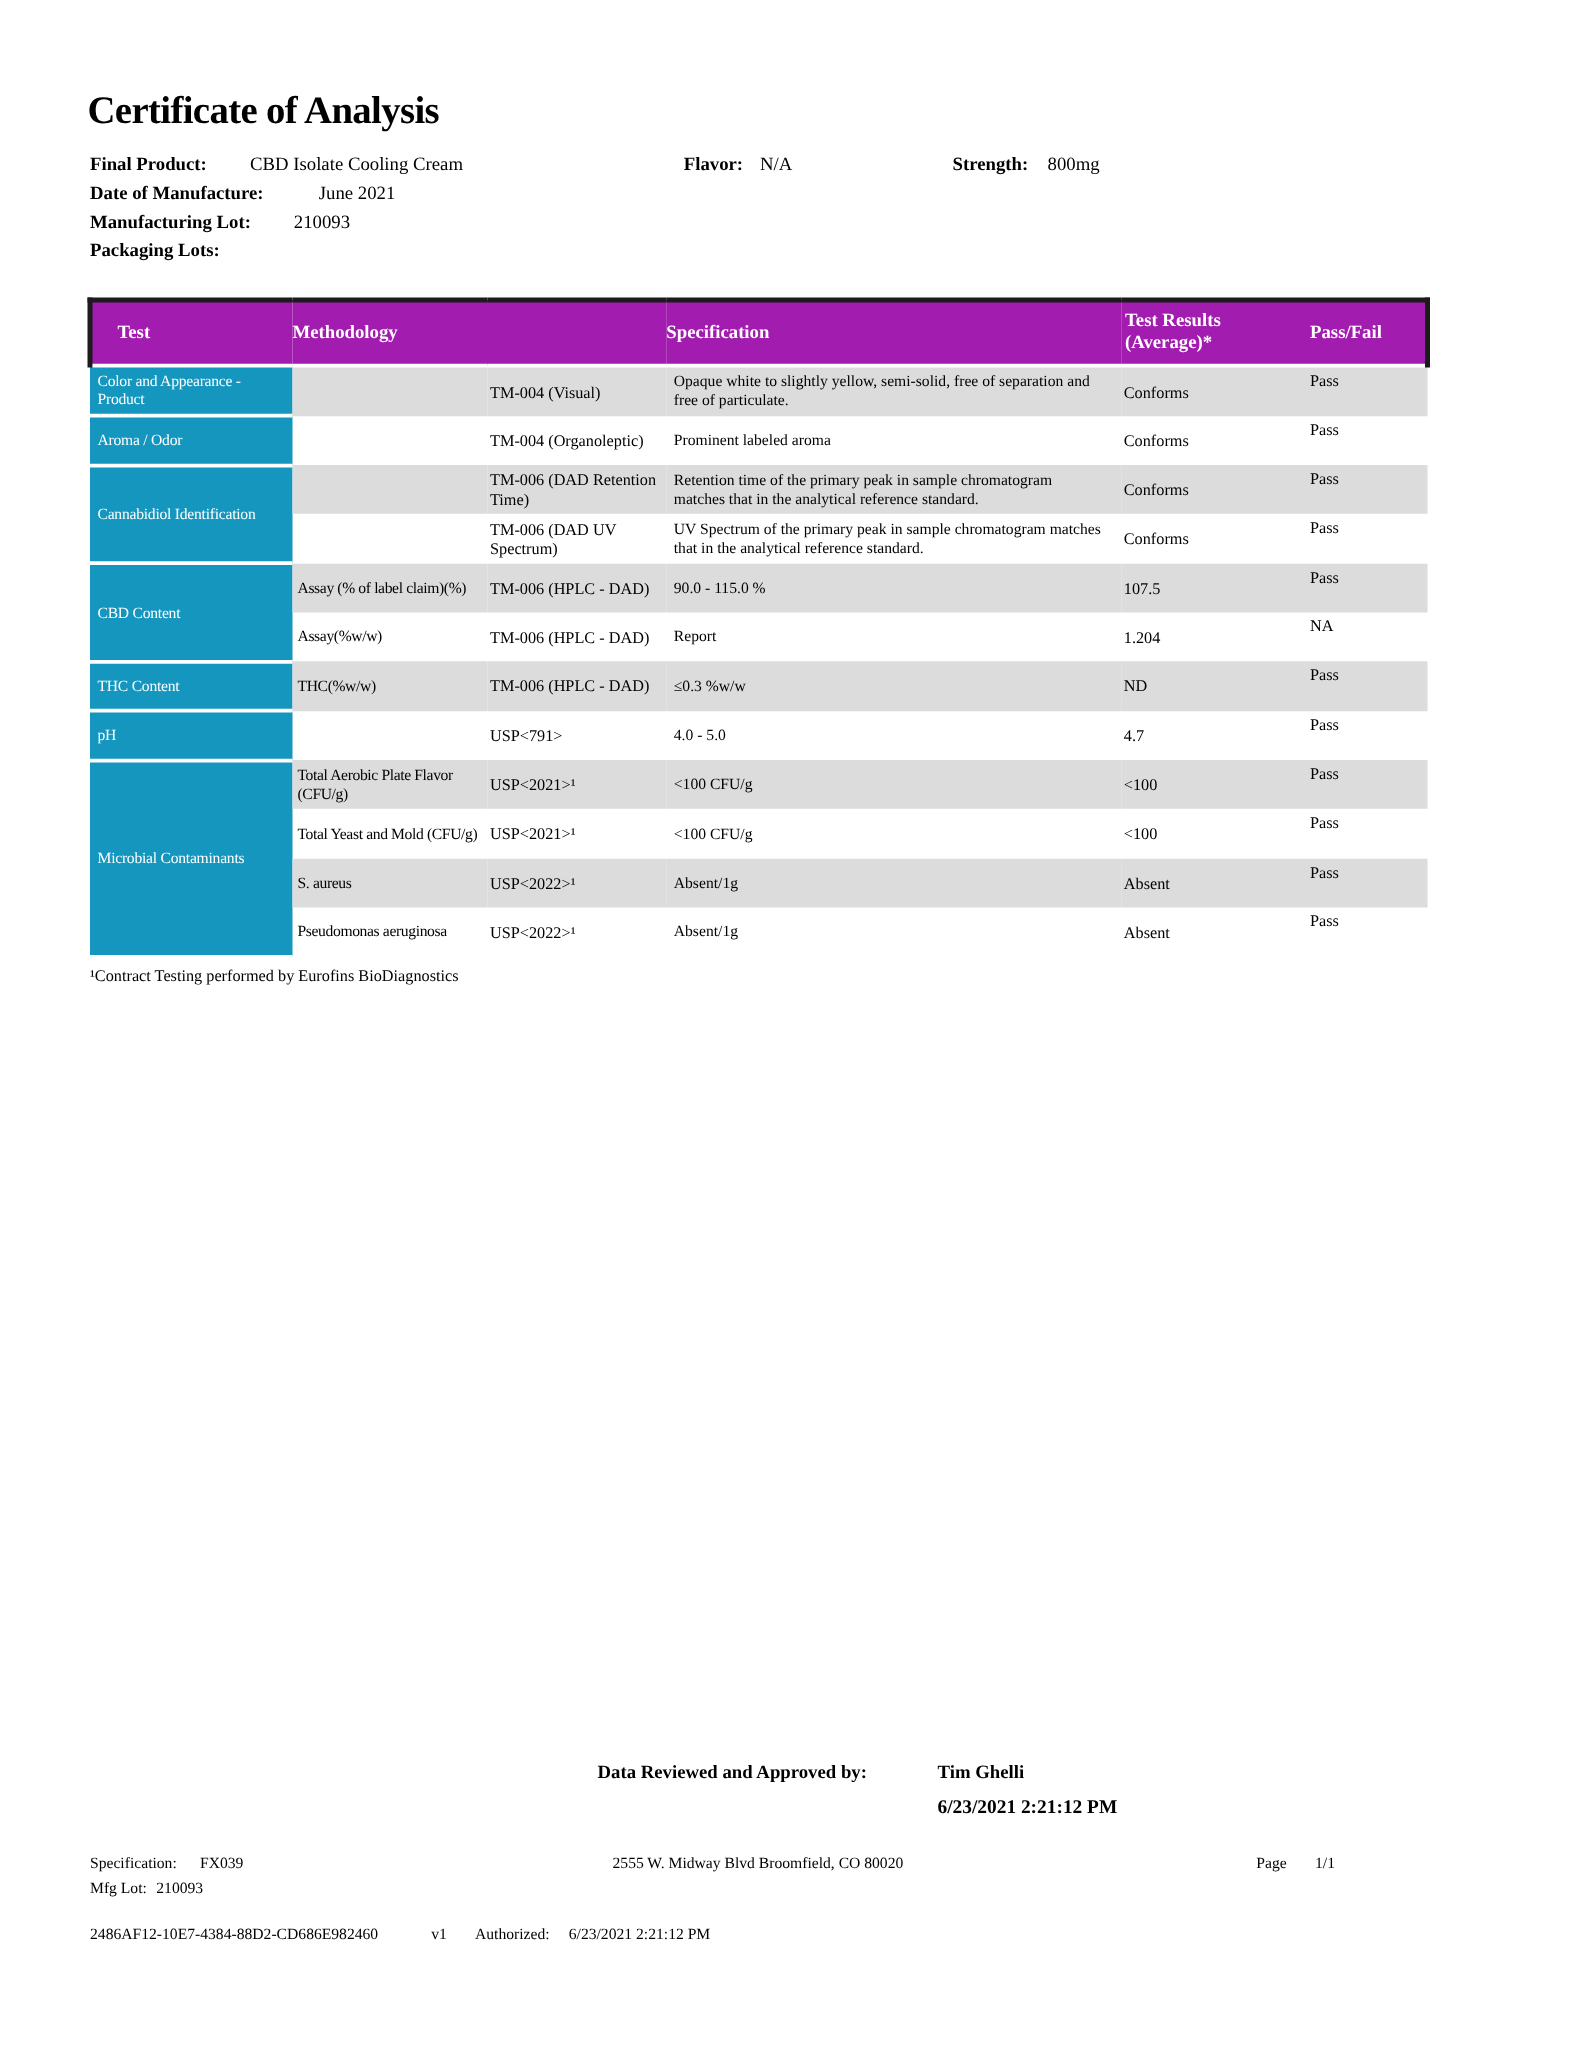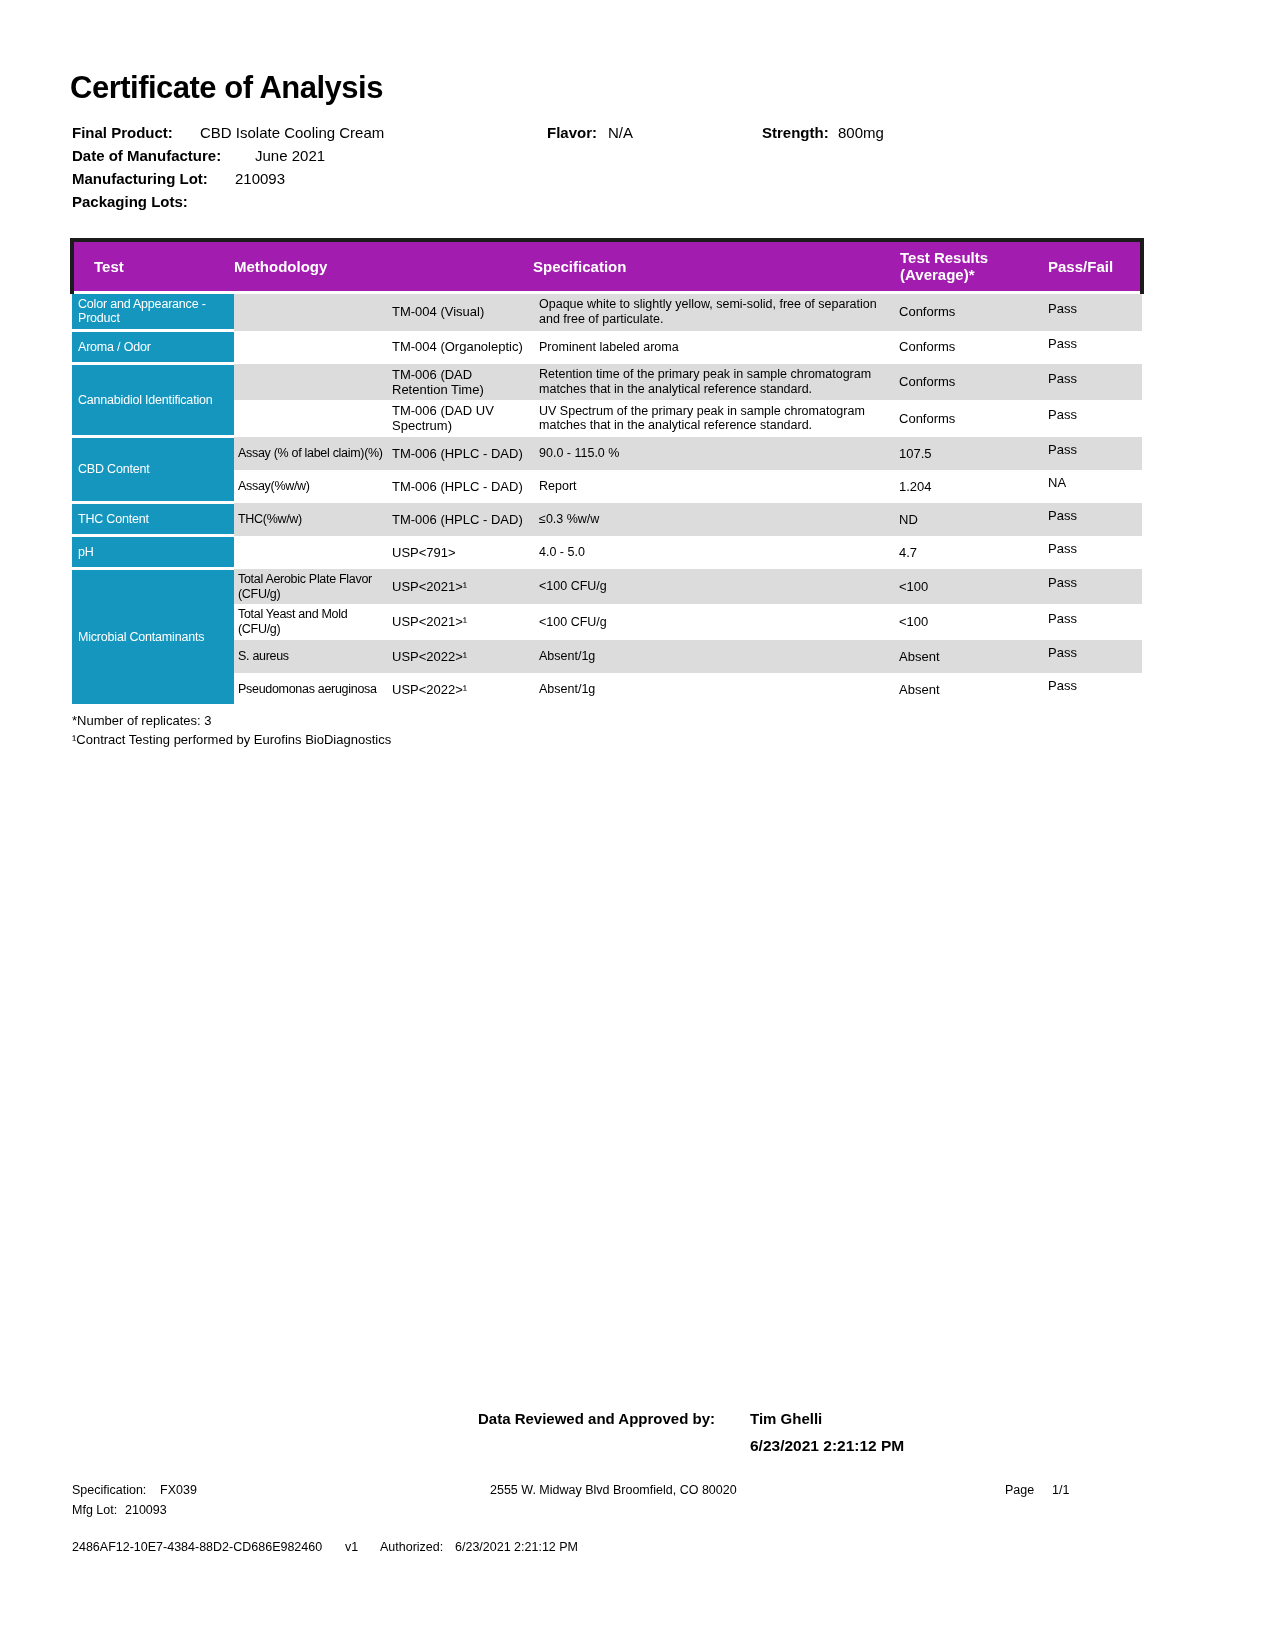--- a/index.html
+++ b/index.html
@@ -1,19 +1,19 @@
 <!DOCTYPE html>
 <html><head>
 <meta charset="utf-8">
 <style>
   * { margin:0; padding:0; box-sizing:border-box; }
   html,body { background:#fff; }
   .page {
     position:relative; width:1275px; height:1650px; background:#fff;
-    font-family:Liberation Sans, sans-serif; color:#000; overflow:hidden;border-radius:20px;
+    font-family:Liberation Serif, serif; color:#000; overflow:hidden;border-radius:20px;
   }
   .title {
     position:absolute; left:70px; top:70px;
     font-size:31px; font-weight:800; letter-spacing:-0.5px; color:#000;
   }
   .info-block { position:absolute; left:72px; top:124px; width:1130px; font-size:15px; }
   .info-line { position:relative; height:23px; }
   .info-label { font-weight:bold; }
   .abs { position:absolute; top:0; }
   .tbl-wrap { position:absolute; left:70px; top:238px; width:1072px; }
@@ -29,21 +29,21 @@
   th.res { padding-left:3px; padding-right:30px; }
   td { font-size:13px; vertical-align:middle; height:33px; line-height:1.18; }
   td.test-cell {
     background:#1496bf; color:#fff; font-size:12.5px; letter-spacing:-0.2px;
     padding:3px 4px 3px 6px; border-bottom:3px solid #fff; vertical-align:middle;
   }
   td.sub   { padding:3px 2px 3px 4px; font-size:12.5px; letter-spacing:-0.3px; }
   td.meth  { padding:3px 4px 3px 2px; }
   td.spec  { padding:3px 14px 3px 6px; font-size:12.5px; }
   td.res   { padding:3px 2px 3px 2px; }
-  td.pf    { padding:3px 2px 10px 4px; }
+  td.pf    { padding:3px 2px 21px 4px; }
   tr.gray td { background:#dcdcdc; }
   tr.gray td.test-cell { background:#1496bf; }
   .footnotes { margin-top:5px; font-size:13px; line-height:1.45; padding-left:2px; }
   .sig-block { position:absolute; left:0; top:1410px; width:1275px; font-size:15px; font-weight:bold; }
   .sig-label { position:absolute; left:478px; top:0; }
   .sig-name  { position:absolute; left:750px; top:0; }
   .sig-date  { position:absolute; left:750px; top:27px; font-size:15.5px; }
   .footer { position:absolute; left:0; top:1483px; width:1257px; font-size:12.5px; }
   .footer .row { position:relative; height:20px; }
   .guid-row { position:absolute; left:0; top:57px; width:1275px; height:20px; }
@@ -185,21 +185,20 @@
         <tr>
           <td class="sub">Pseudomonas aeruginosa</td>
           <td class="meth">USP&lt;2022&gt;¹</td>
           <td class="spec">Absent/1g</td>
           <td class="res">Absent</td>
           <td class="pf">Pass</td>
         </tr>
       </tbody>
     </table>
     <div class="footnotes">
-      <div>*Number of replicates: 3</div>
       <div>¹Contract Testing performed by Eurofins BioDiagnostics</div>
     </div>
   </div>
 
   <div class="sig-block">
     <span class="sig-label">Data Reviewed and Approved by:</span>
     <span class="sig-name">Tim Ghelli</span>
     <span class="sig-date">6/23/2021 2:21:12 PM</span>
   </div>
 

